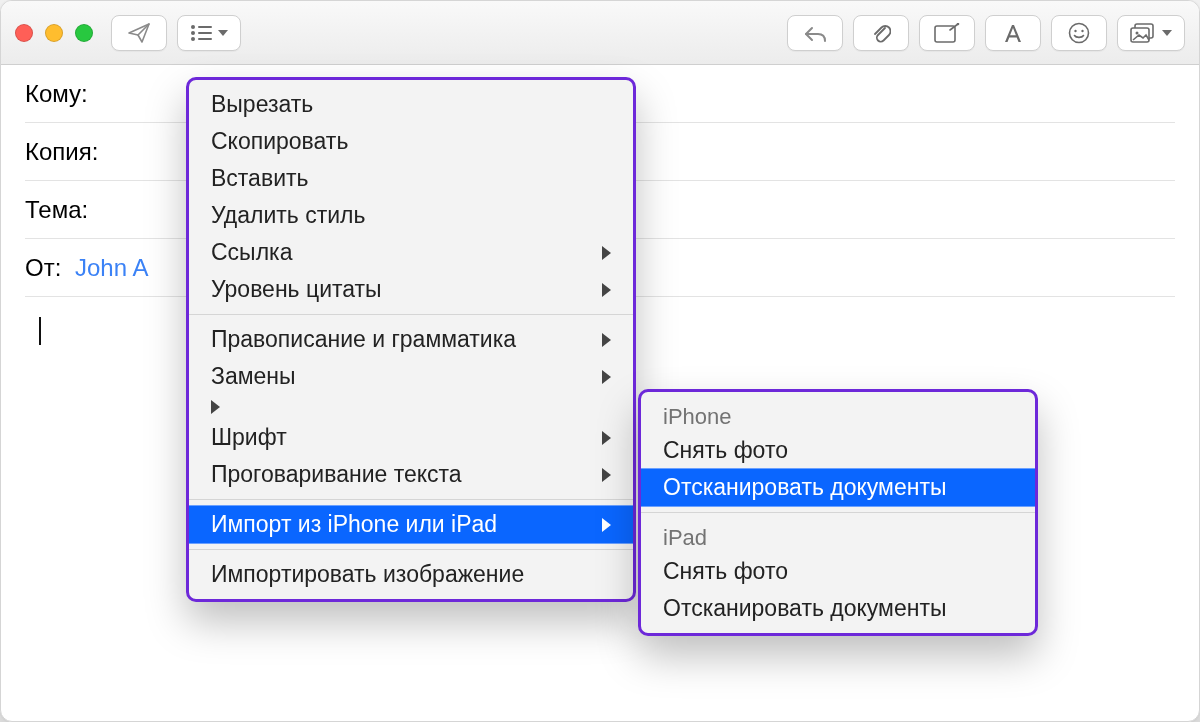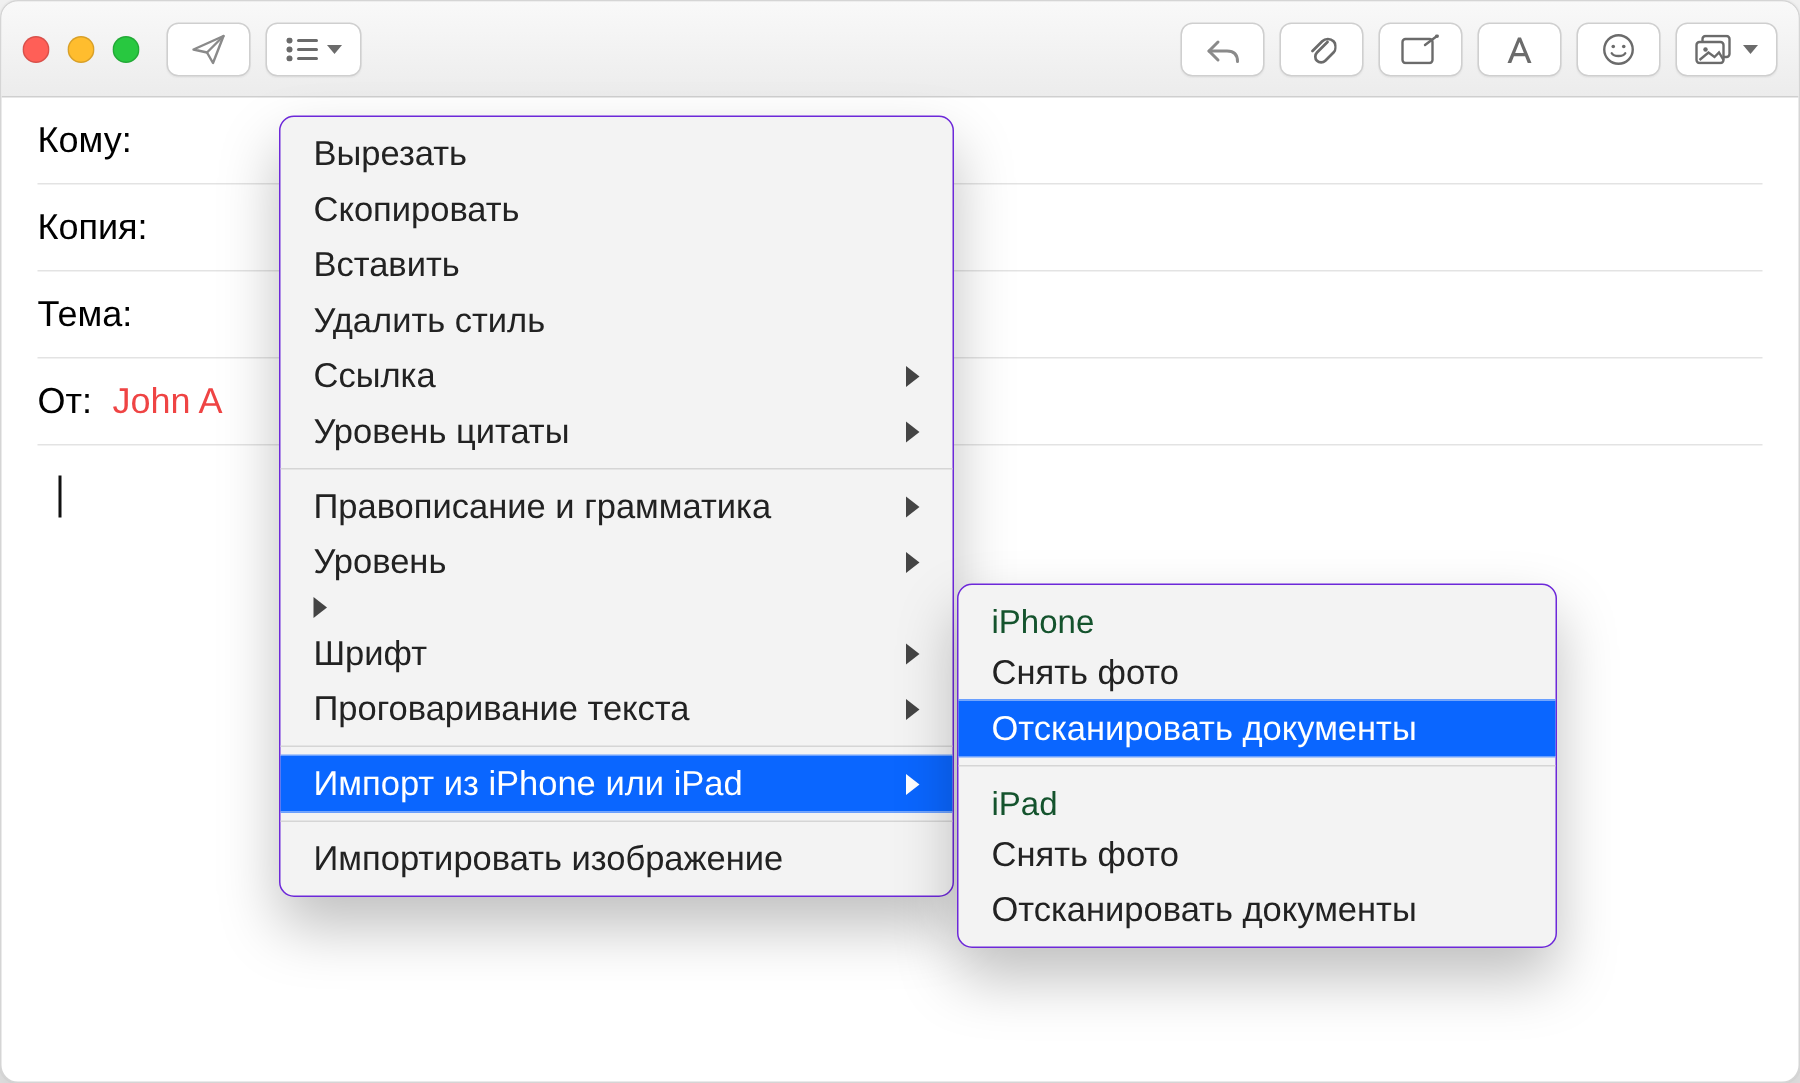--- a/index.html
+++ b/index.html
@@ -57,47 +57,47 @@
   .fields { padding: 0 24px; }
   .field {
     display: flex;
     align-items: center;
     height: 58px;
     border-bottom: 1px solid #e3e3e3;
     font-size: 24px;
     color: #444;
   }
   .field .label { color: #000000; min-width: 76px; }
-  .field .value { color: #ef4444; margin-left: 6px; }
+  .field .value { color: #3b82f6; margin-left: 6px; }
   .field.from .label { min-width: 44px; }
   
   .body-area { position: relative; height: calc(100% - 64px - 58px*4); }
   .caret {
     position: absolute;
     left: 38px;
     top: 20px;
     width: 2px;
     height: 28px;
     background: #111;
   }
   
   .menu {
     position: absolute;
     background: #f3f3f3;
-    border: 1px solid #6d28d9;
+    border: 3px solid #6d28d9;
     border-radius: 10px;
     box-shadow: 0 20px 40px rgba(0,0,0,0.25);
     padding: 6px 0;
   }
   .menu-main { left: 185px; top: 76px; width: 450px; }
   .menu-sub  { left: 637px; top: 388px; width: 400px; }
   .menu .sep { height: 1px; background: #d5d5d5; margin: 6px 0; }
   .menu .header {
     font-size: 22px;
-    color: #14532d;
+    color: #737373;
     padding: 6px 22px 2px;
     cursor: default;
   }
   .menu .item {
     position: relative;
     font-size: 23px;
     color: #222;
     padding: 5px 22px;
     display: flex;
     align-items: center;
@@ -245,21 +245,21 @@
     <div class="item">
         <span>Уровень цитаты</span>
         <span class="arrow"></span>
       </div>
     <div class="sep"></div>
     <div class="item">
         <span>Правописание и грамматика</span>
         <span class="arrow"></span>
       </div>
     <div class="item">
-        <span>Уровень</span>
+        <span>Замены</span>
         <span class="arrow"></span>
       </div>
     <div class="item">
         <span class="arrow"></span>
       </div>
     <div class="item">
         <span>Шрифт</span>
         <span class="arrow"></span>
       </div>
     <div class="item">

